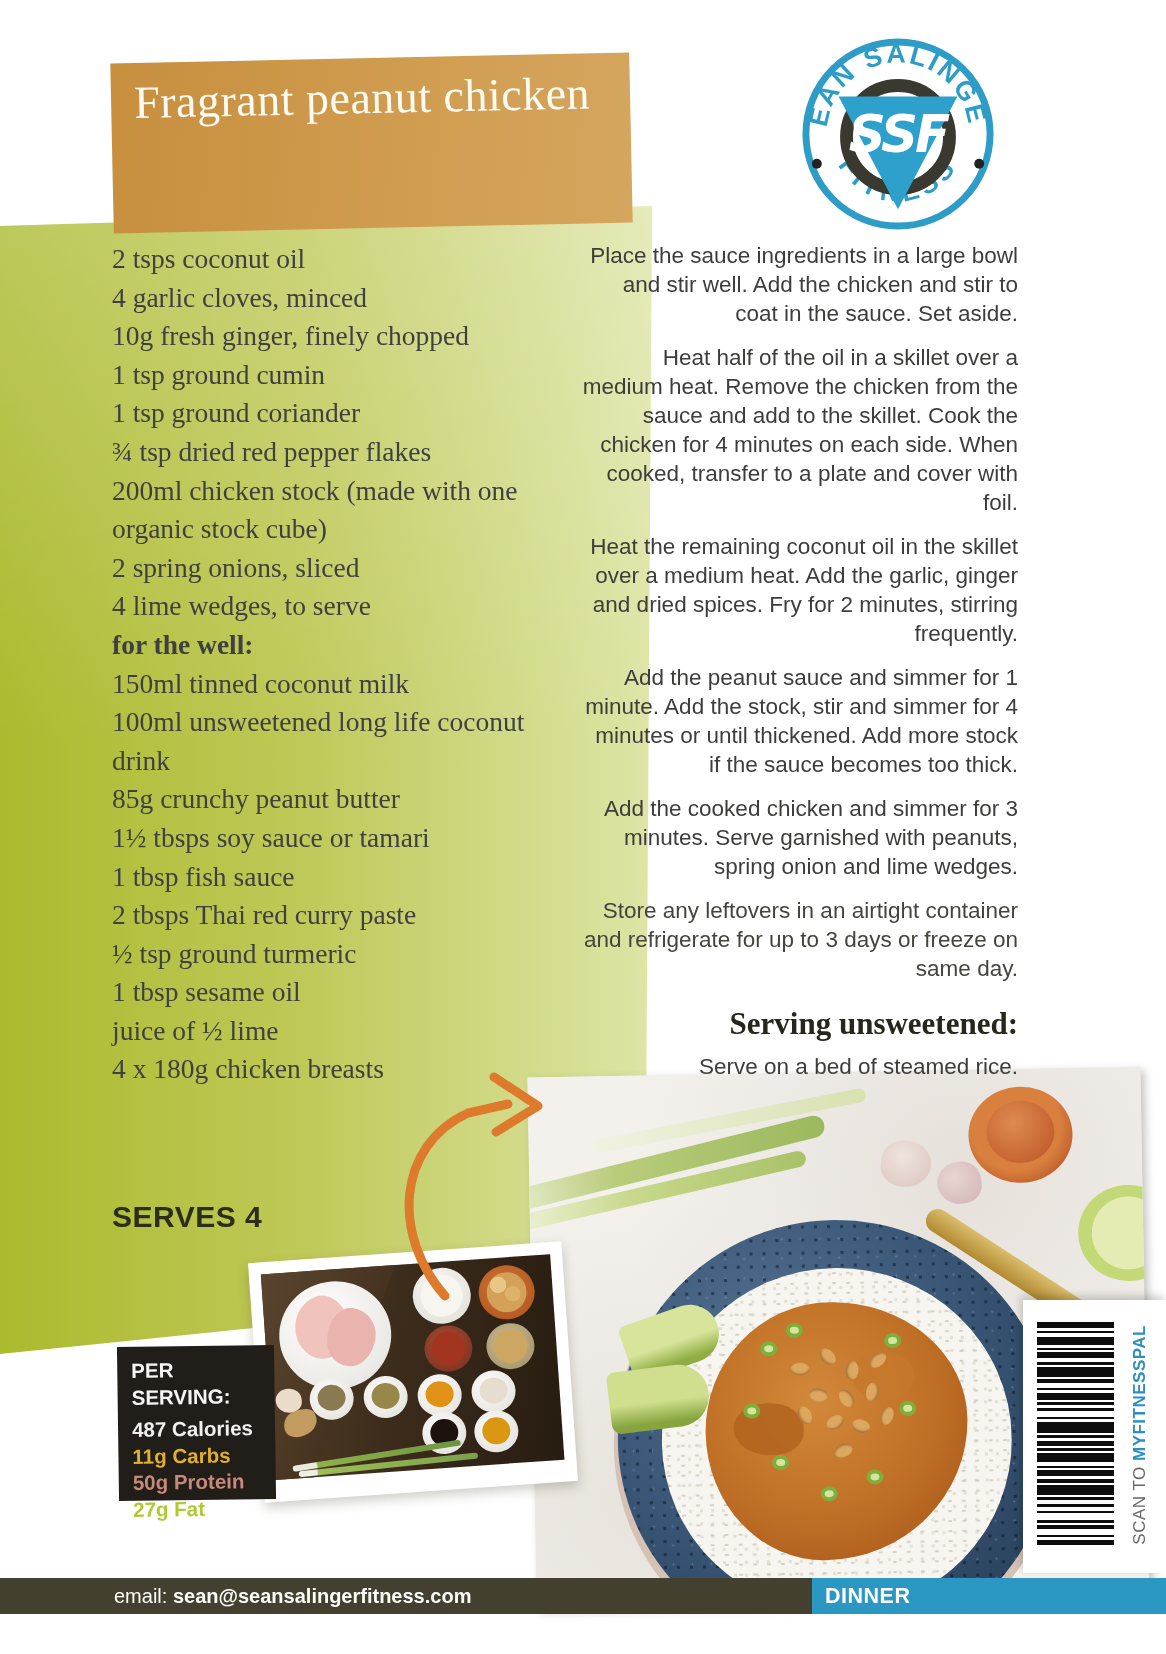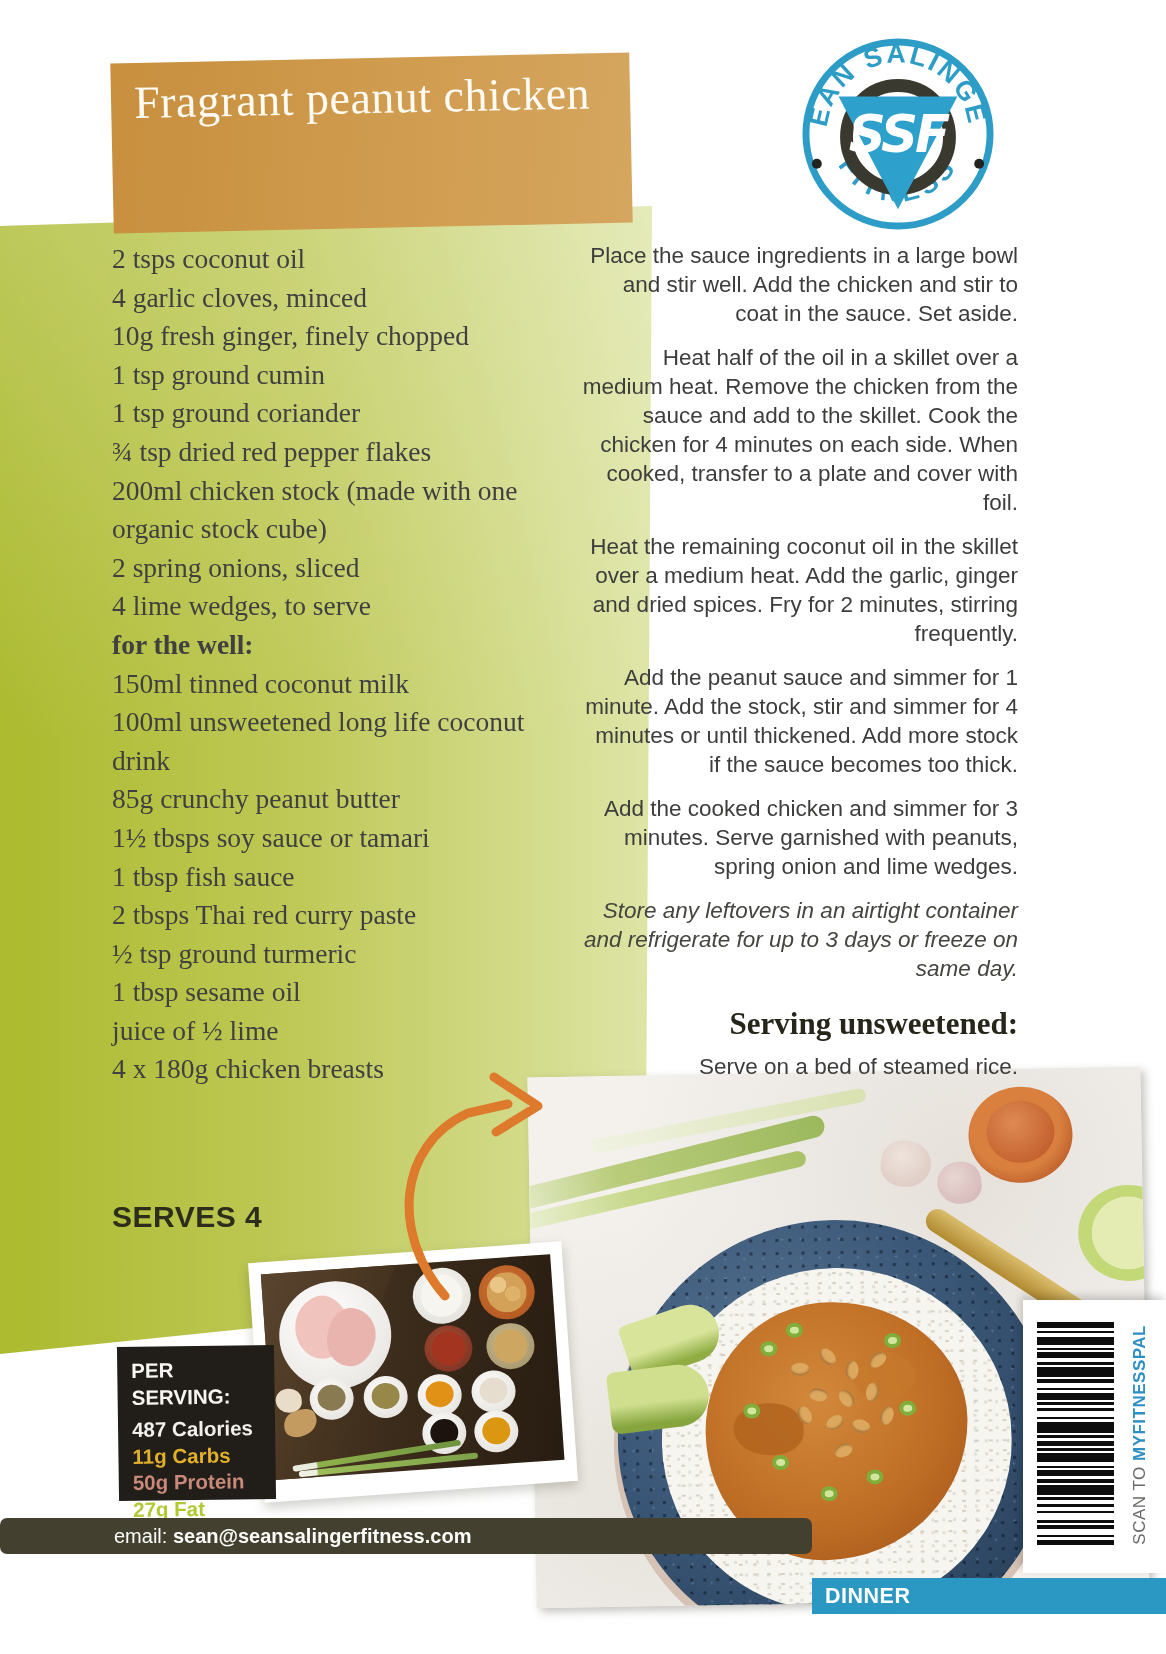--- a/index.html
+++ b/index.html
@@ -26,21 +26,21 @@
 
   
   .ingredients{position:absolute;left:112px;top:240px;width:472px;z-index:6;
     font-family:"Liberation Serif",serif;font-size:27.5px;line-height:38.6px;color:#404040;}
   .ingredients .sauce-label{font-weight:bold;}
 
   
   .instructions{position:absolute;left:578px;top:241px;width:440px;z-index:6;
     font-size:22.5px;line-height:29px;color:#3d3d3c;text-align:right;}
   .instructions p{margin:0 0 15px 0;}
-  .instructions .note{font-style:italic;color:#45453f;}
+  .instructions .note{color:#45453f;}
   .serving-heading{font-family:"Liberation Serif",serif;font-weight:bold;font-size:31px;
     color:#26261b;margin:26px 0 14px 0;}
 
   
   .serves{position:absolute;left:112px;top:1200px;z-index:6;font-size:30px;font-weight:bold;
     color:#2d2d1c;letter-spacing:.5px;}
   .nutrition{position:absolute;left:118px;top:1346px;width:157px;height:154px;z-index:8;
     background:#211e19;transform:rotate(-.8deg);padding:11px 6px 0 14px;
     font-size:20.5px;font-weight:bold;line-height:26.5px;}
   .nutrition .nut-head{color:#f7f5f1;margin-bottom:6px;}
@@ -140,22 +140,22 @@
     background:#fff;box-shadow:-2px -4px 8px rgba(0,0,0,.18);}
   .barcode{position:absolute;left:14px;top:22px;width:77px;height:226px;display:flex;flex-direction:column;}
   .barcode div{width:100%;}
   .scan-label{position:absolute;left:96px;top:18px;height:234px;width:42px;
     display:flex;align-items:center;justify-content:center;}
   .scan-label .rot{writing-mode:vertical-rl;transform:rotate(180deg);white-space:nowrap;
     font-size:17px;letter-spacing:.5px;color:#6a6a68;}
   .scan-label .brand{font-weight:bold;color:#2e8fc2;}
 
   
-  .footer-email{position:absolute;left:0;top:1518px;width:812px;height:36px;z-index:10;
-    background:#43402f;color:#fdfdfb;font-size:20px;line-height:36px;padding-left:114px;border-radius:7px;}
+  .footer-email{position:absolute;left:0;top:1578px;width:812px;height:36px;z-index:10;
+    background:#43402f;color:#fdfdfb;font-size:20px;line-height:36px;padding-left:114px;}
   .footer-email .addr{font-weight:bold;}
   .footer-category{position:absolute;left:812px;top:1578px;width:354px;height:36px;z-index:10;
     background:#2a98c3;color:#ffffff;font-size:21.5px;font-weight:bold;line-height:36px;
     padding-left:13px;letter-spacing:.5px;}
 </style>
 </head>
 <body>
 
 <div id="page">
 

